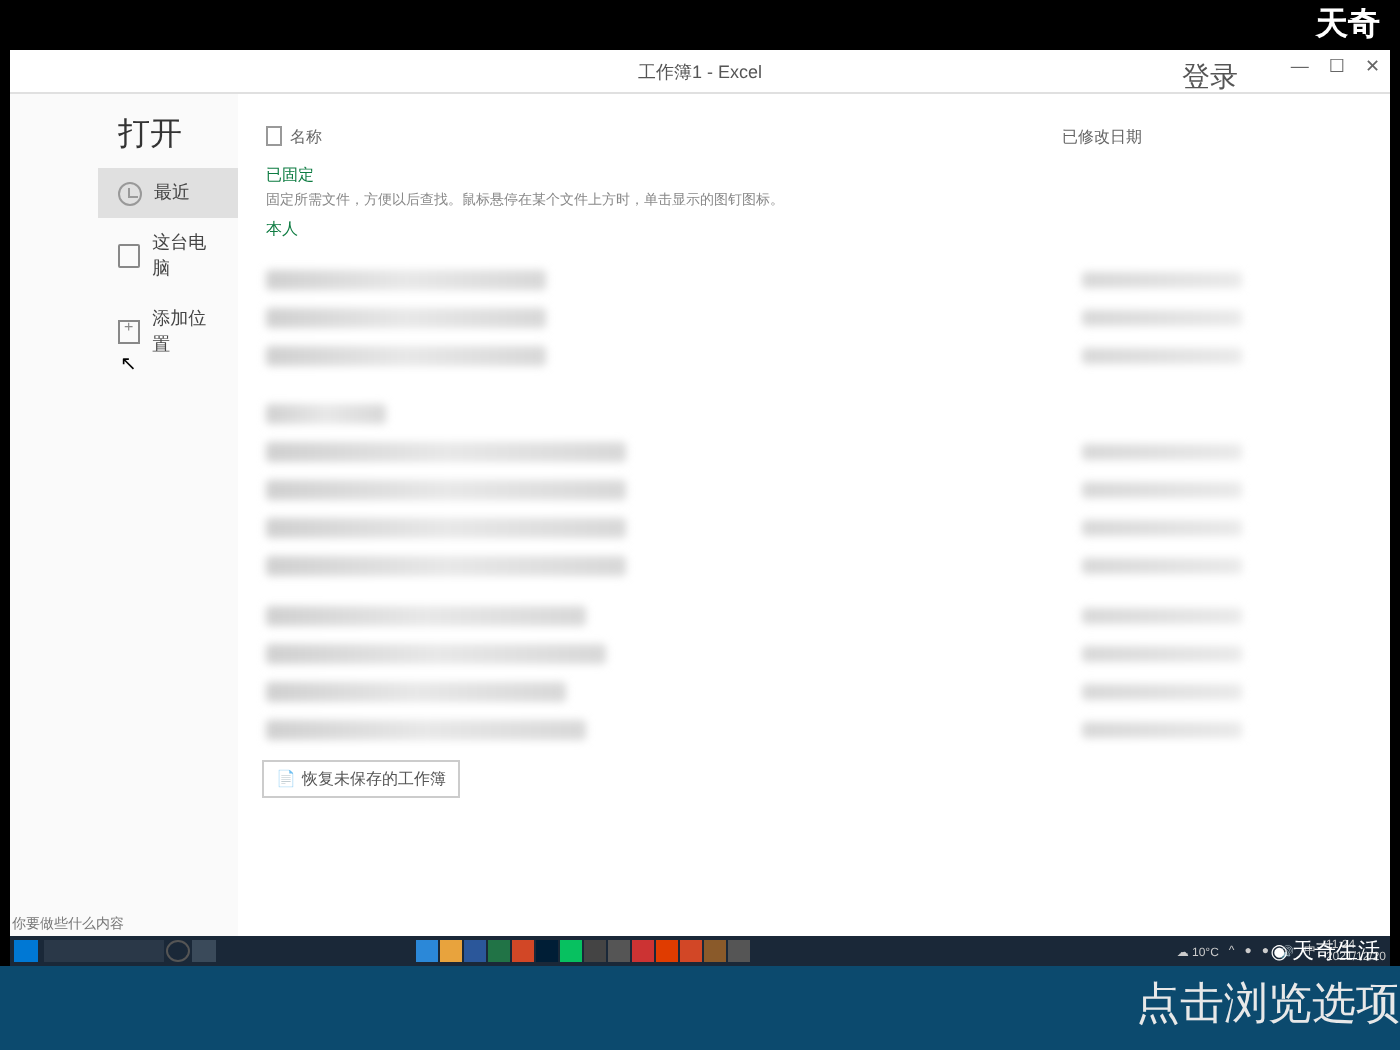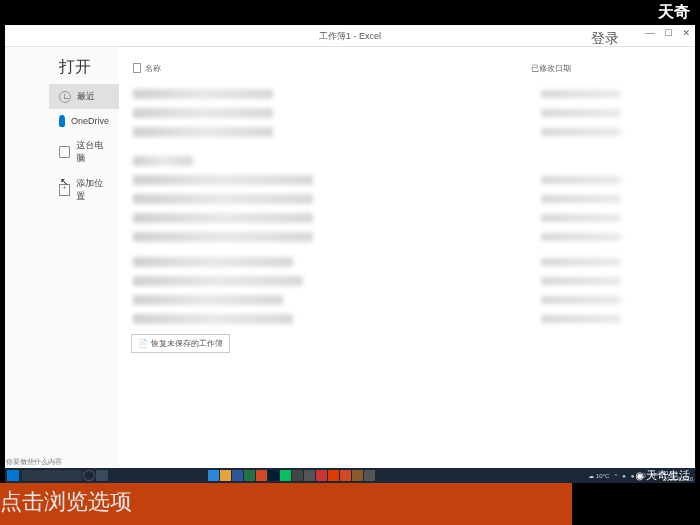--- a/index.html
+++ b/index.html
@@ -41,21 +41,21 @@
 .blur-name { width: 140px; height: 10px; background: linear-gradient(90deg, #d0d0d0, #e8e8e8, #d8d8d8); filter: blur(2px); border-radius: 2px; }
 .blur-date { width: 80px; height: 8px; background: linear-gradient(90deg, #d8d8d8, #eaeaea); filter: blur(2px); border-radius: 2px; margin-left: auto; margin-right: 60px; }
 .recover-btn { margin-top: 6px; display: inline-flex; border: 1px solid #ccc; padding: 3px 6px; font-size: 8px; color: #555; align-items: center; gap: 3px; }
 .taskbar { position: absolute; bottom: 42px; left: 5px; width: 690px; height: 15px; background: #1a2838; display: flex; align-items: center; padding: 0 2px; }
 .tb-left { display: flex; gap: 1px; align-items: center; }
 .tb-search { width: 60px; height: 11px; background: #2a3848; margin-left: 2px; }
 .tb-icon { width: 12px; height: 11px; display: inline-block; }
 .tb-apps { display: flex; gap: 1px; margin-left: 100px; }
 .tb-app { width: 11px; height: 11px; }
 .tb-right { margin-left: auto; display: flex; gap: 5px; align-items: center; font-size: 6px; color: #ccc; }
-.bottom-banner { position: absolute; bottom: 0; height: 42px; width: 572px; background: #c2410c; display: flex; align-items: center; justify-content: flex-start; }
+.bottom-banner { position: absolute; bottom: 0; height: 42px; width: 700px; background: #0c4a6e; display: flex; align-items: center; justify-content: flex-end; }
 .banner-text { color: #e8e8e8; font-size: 22px; font-weight: 500; margin-top: -4px; }
 .banner-logo { position: absolute; right: 10px; bottom: 42px; color: #fff; font-size: 11px; display: flex; align-items: center; gap: 2px; }
 .banner-logo::before { content: '◉'; font-size: 10px; }
 .cursor { position: absolute; left: 60px; top: 176px; font-size: 10px; color: #000; pointer-events: none; }
 .doc-icon { width: 8px; height: 10px; border: 1px solid #999; display: inline-block; position: relative; }
 .status-left { position: absolute; left: 6px; bottom: 58px; font-size: 7px; color: #777; }
 </style>
 </head>
 <body>
 
@@ -75,40 +75,41 @@
   </div>
 
   <div class="main-content">
     <div class="sidebar">
       <div class="page-title">打开</div>
       <div class="nav-item active">
         <span class="nav-icon icon-clock"></span>
         <span>最近</span>
       </div>
       <div class="nav-item">
-        <span class="nav-icon icon-onedrive"></span>
-        <span>OneDrive</span>
-      </div>
-      <div class="nav-item">
         <span class="nav-icon icon-pc"></span>
         <span>这台电脑</span>
       </div>
       <div class="nav-item">
         <span class="nav-icon icon-add"></span>
         <span>添加位置</span>
       </div>
     </div>
 
     <div class="content-area">
       <div class="list-header">
         <div class="col-name">
           <span class="doc-icon"></span>
           <span>名称</span>
         </div>
         <div class="col-date">已修改日期</div>
+      </div>
+      <div class="pinned-section">
+        <div class="pinned-title">已固定</div>
+        <div class="pinned-desc">固定所需文件，方便以后查找。鼠标悬停在某个文件上方时，单击显示的图钉图标。</div>
+        <div class="personal-label">本人</div>
       </div>
       <div class="file-list">
         <div class="file-row">
             <div class="blur-name"></div>
             <div class="blur-date"></div>
           </div>
         <div class="file-row">
             <div class="blur-name"></div>
             <div class="blur-date"></div>
           </div>

